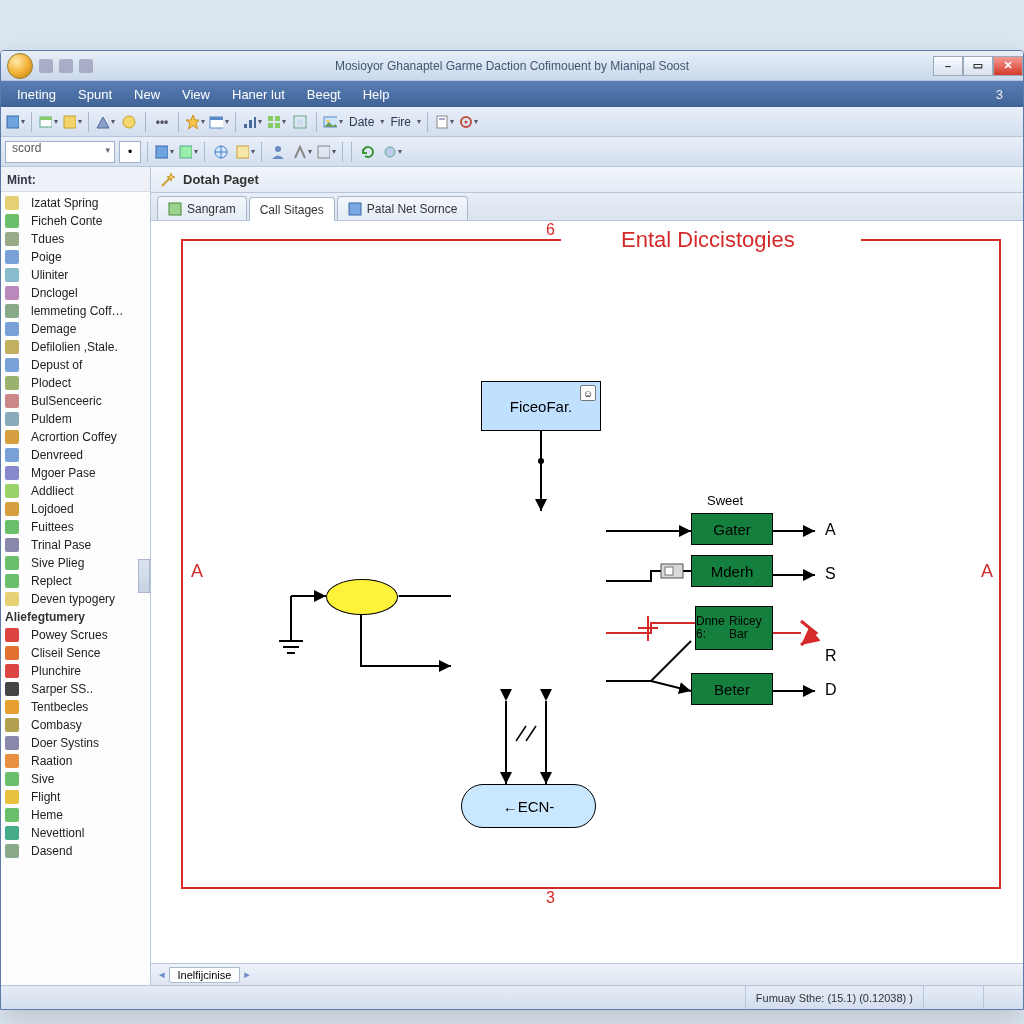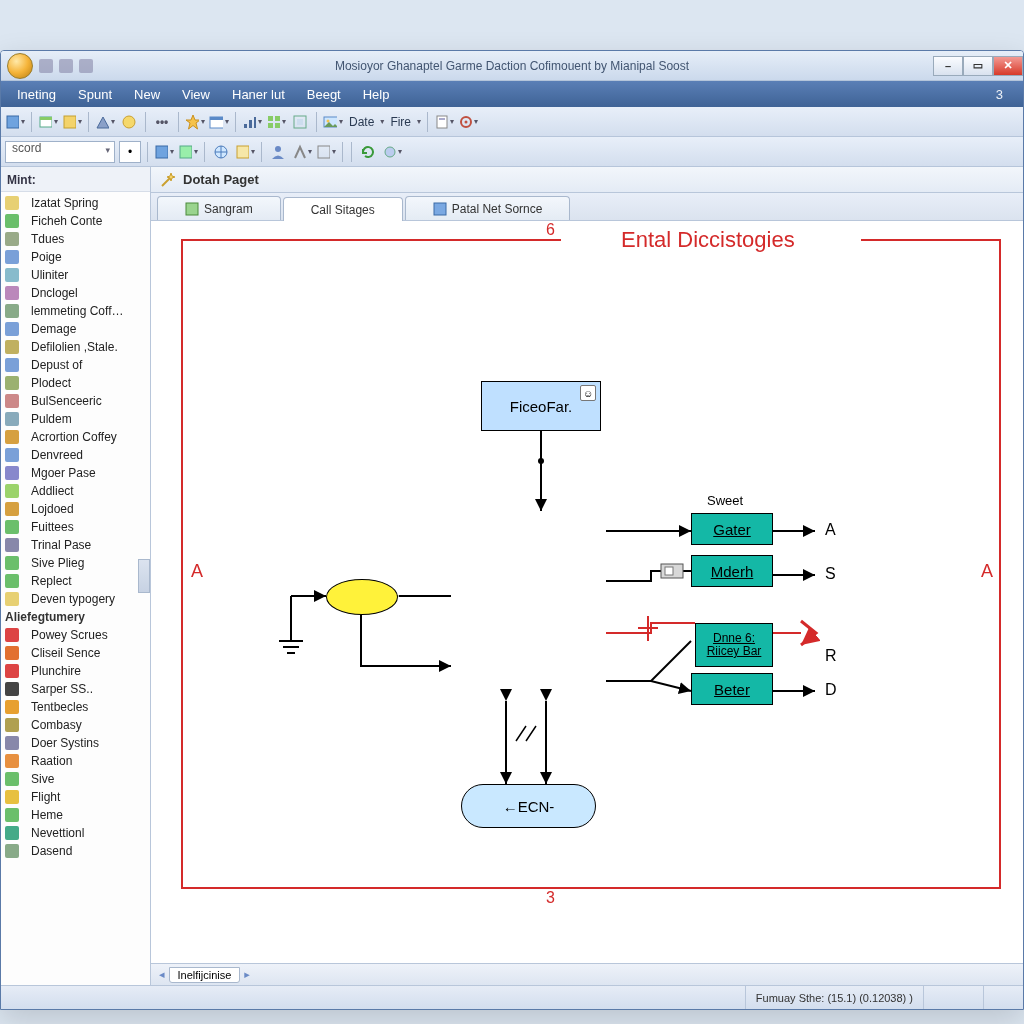--- a/index.html
+++ b/index.html
@@ -71,34 +71,34 @@
   .tree .ti{display:flex;align-items:center;gap:12px;height:18px;font-size:12px;color:#222;white-space:nowrap;padding-right:4px;}
   .tree .ti .ico{width:14px;height:14px;border-radius:2px;}
   .tree .group{font-weight:bold;color:#333;}
   .vhandle{position:relative;}
   .vhandle::after{content:"";position:absolute;right:0;top:50%;width:10px;height:32px;background:linear-gradient(#dbe3ef,#c7d2e3);border:1px solid #a9b8cd;transform:translateY(-50%);}
   
   .main{flex:1;display:flex;flex-direction:column;background:#f5f8fc;}
   .crumb{height:26px;border-bottom:1px solid #b8c6da;display:flex;align-items:center;padding:0 8px;gap:6px;font-size:13px;font-weight:bold;color:#333;background:linear-gradient(#f2f6fb,#e4ebf5);}
   .crumb .ci{width:18px;height:18px;}
   .tabs{height:28px;display:flex;align-items:flex-end;padding:0 6px;gap:0;background:linear-gradient(#e8eef8,#dbe3ef);border-bottom:1px solid #b8c6da;}
-  .tab{height:24px;border:1px solid #a9b8cd;border-bottom:none;background:linear-gradient(#f3f7fc,#e4ebf4);padding:0 27px;display:flex;align-items:center;gap:5px;border-radius:4px 4px 0 0;font-size:12px;margin-right:2px;color:#333;}
+  .tab{height:24px;border:1px solid #a9b8cd;border-bottom:none;background:linear-gradient(#f3f7fc,#e4ebf4);padding:0 10px;display:flex;align-items:center;gap:5px;border-radius:4px 4px 0 0;font-size:12px;margin-right:2px;color:#333;}
   .tab.active{background:#fff;position:relative;top:1px;}
   .tab .tico{width:14px;height:14px;}
   .canvas-wrap{flex:1;overflow:auto;background:#fff;}
   .canvas{position:relative;width:100%;height:730px;}
   .rb{position:absolute;border:2px solid #d42a2a;}
   .diag-title{position:absolute;color:#d42a2a;font-size:22px;}
   .redA{position:absolute;color:#d42a2a;font-size:18px;}
   .rednum{position:absolute;color:#d42a2a;font-size:16px;}
   
   .box{position:absolute;border:1px solid #000;display:flex;align-items:center;justify-content:center;font-size:15px;}
   .blue{background:#bfe0ff;}
   .green{background:#2fdc2f;}
-  .pink{background:#14b8a6;text-decoration:underline;}
+  .pink{background:#15803d;}
   .oval{border-radius:50%/50%;}
   .lblue-oval{background:#c9e8ff;border-radius:50px;}
   .yellow{background:#fff23a;}
   .txt{position:absolute;font-size:14px;color:#000;}
   .arrow-lbl{position:absolute;font-size:16px;color:#000;}
   .bottom-tab{height:22px;border-top:1px solid #b8c6da;background:linear-gradient(#eef2f9,#dde5f1);display:flex;align-items:center;gap:4px;padding:0 8px;font-size:11px;}
   .bottom-tab .bt{border:1px solid #a9b8cd;background:#fff;padding:1px 8px;border-radius:0 0 3px 3px;}
   
   .status{height:24px;background:linear-gradient(#e6ecf6,#d3deee);border-top:1px solid #b8c6da;display:flex;align-items:center;font-size:11px;color:#333;}
   .status .cell{border-left:1px solid #b8c6da;padding:0 10px;height:100%;display:flex;align-items:center;}
@@ -541,21 +541,21 @@
               <span>←ECN-</span>
             </div>
 
           <div class="txt" style="left:556px;top:272px;font-size:13px;">Sweet</div>
           <div class="box pink" style="left:540px;top:292px;width:82px;height:32px;">
               <span>Gater</span>
             </div>
           <div class="box pink" style="left:540px;top:334px;width:82px;height:32px;">
               <span>Mderh</span>
             </div>
-          <div class="box pink" style="left:544px;top:402px;width:78px;height:44px;flex-direction:column;font-size:12px;line-height:1.1;">
+          <div class="box pink" style="left:544px;top:385px;width:78px;height:44px;flex-direction:row;font-size:12px;line-height:1.1;">
             <span>Dnne 6:</span>
             <span>Riicey Bar</span>
           </div>
           <div class="box pink" style="left:540px;top:452px;width:82px;height:32px;">
               <span>Beter</span>
             </div>
 
           <div class="arrow-lbl" style="left:674px;top:300px;">A</div>
           <div class="arrow-lbl" style="left:674px;top:344px;">S</div>
           <div class="arrow-lbl" style="left:674px;top:426px;">R</div>

